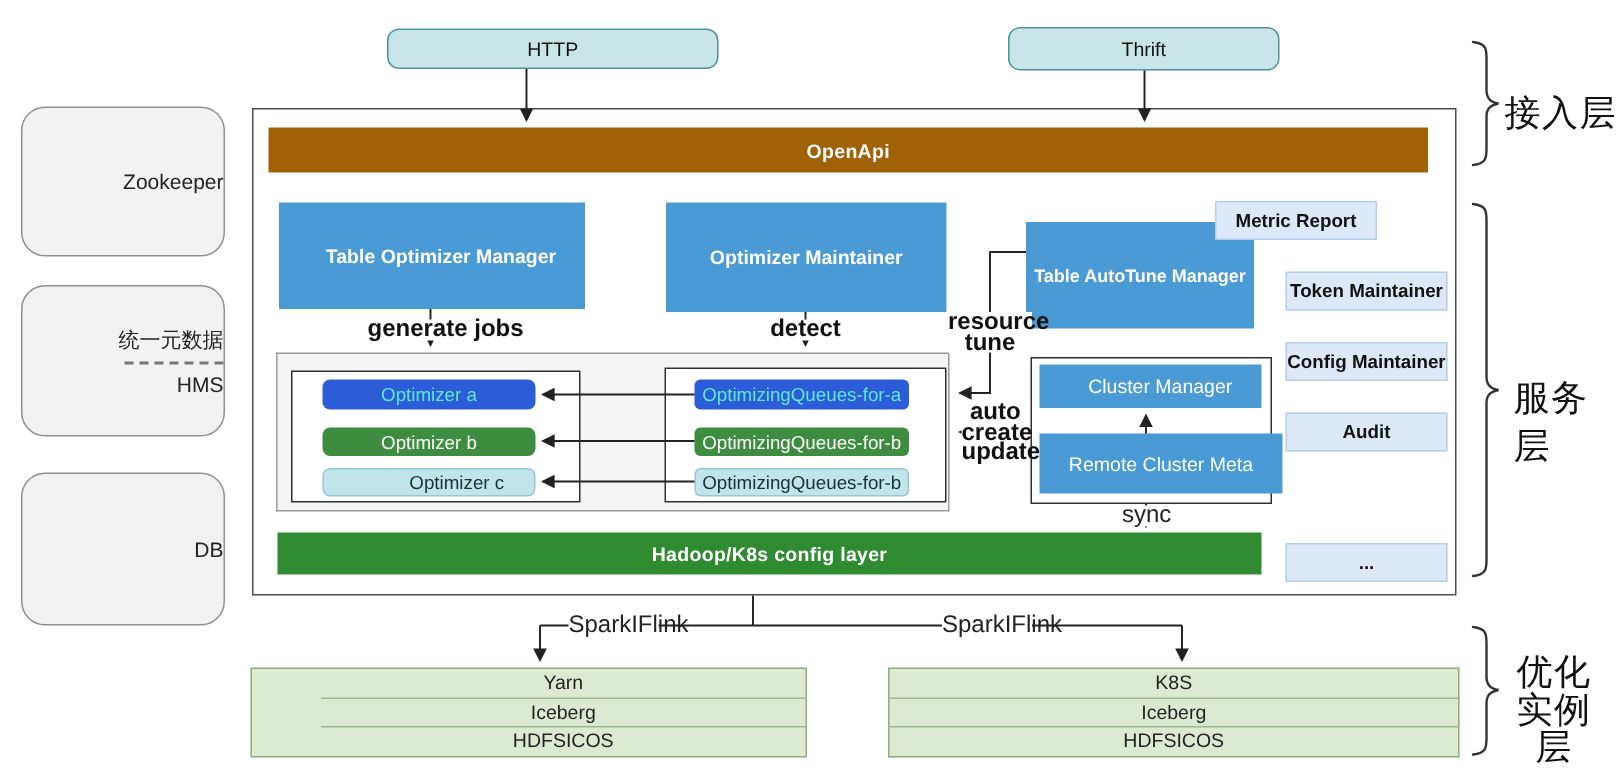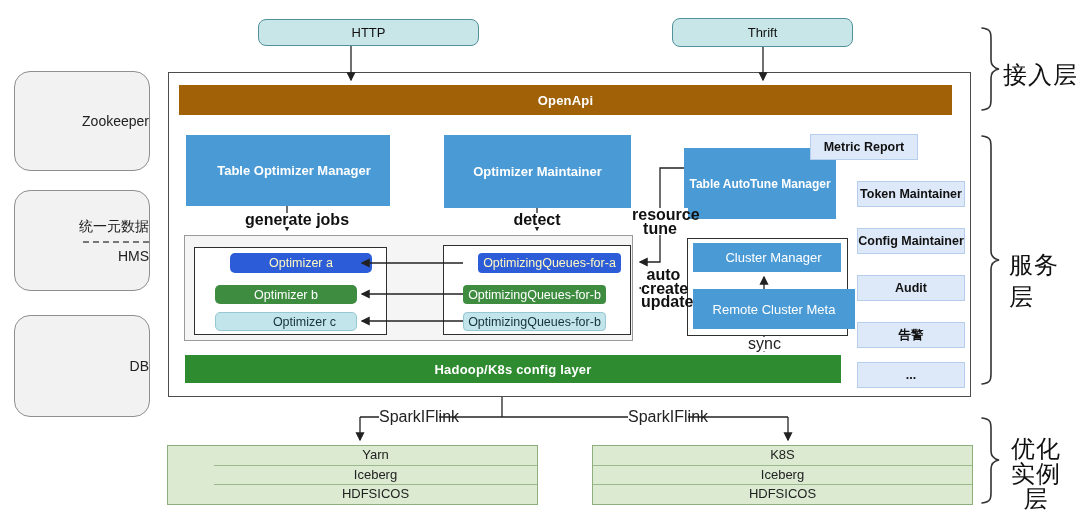--- a/index.html
+++ b/index.html
@@ -31,21 +31,21 @@
     background:#4a9ad5; color:#fff; font-weight:bold; font-size:13px;
     display:flex; align-items:center; justify-content:center; text-align:center;
     white-space:nowrap;
   }
   .panel-gray { background:#f5f5f6; border:1.3px solid #9a9a9a; }
   .panel-white { background:#fff; border:1.3px solid #2f2f2f; }
   .chip {
     display:flex; align-items:center; justify-content:center;
     font-size:12.5px; border-radius:5px; white-space:nowrap;
   }
-  .chip.blue  { background:#2c5cd8; color:#fef9c3;margin-left:15px; }
+  .chip.blue  { background:#2c5cd8; color:#5eead4; }
   .chip.green { background:#3d8c40; color:#fff; }
   .chip.cyan  { background:#c2e5eb; color:#16323a; border:1px solid #96c7d2; }
   .bluebox {
     background:#4a9ad5; color:#fff; font-size:13px;
     display:flex; align-items:center; justify-content:center; text-align:center;
   }
   .svc {
     background:#dde9f8; border:1px solid #b6cdec;
     display:flex; align-items:center; justify-content:center;
     font-weight:bold; font-size:12.5px; color:#111; white-space:nowrap;
@@ -137,23 +137,20 @@
       <span>Metric Report</span>
     </div>
   <div class="abs svc" style="left:857px;top:181px;width:108px;height:26px;">
       <span>Token Maintainer</span>
     </div>
   <div class="abs svc" style="left:857px;top:228px;width:108px;height:26px;">
       <span>Config Maintainer</span>
     </div>
   <div class="abs svc" style="left:857px;top:275px;width:108px;height:26px;">
       <span>Audit</span>
-    </div>
-  <div class="abs svc" style="left:857px;top:322px;width:108px;height:26px;">
-      <span>告警</span>
     </div>
   <div class="abs svc" style="left:857px;top:362px;width:108px;height:26px;">
       <span>...</span>
     </div>
 
   <div class="abs bar config" style="left:185px;top:355px;width:656px;height:28px;">
     <span>Hadoop/K8s config layer</span>
   </div>
 
   <div class="abs stack" style="left:167px;top:445px;width:371px;height:60px;padding-left:46px;">

